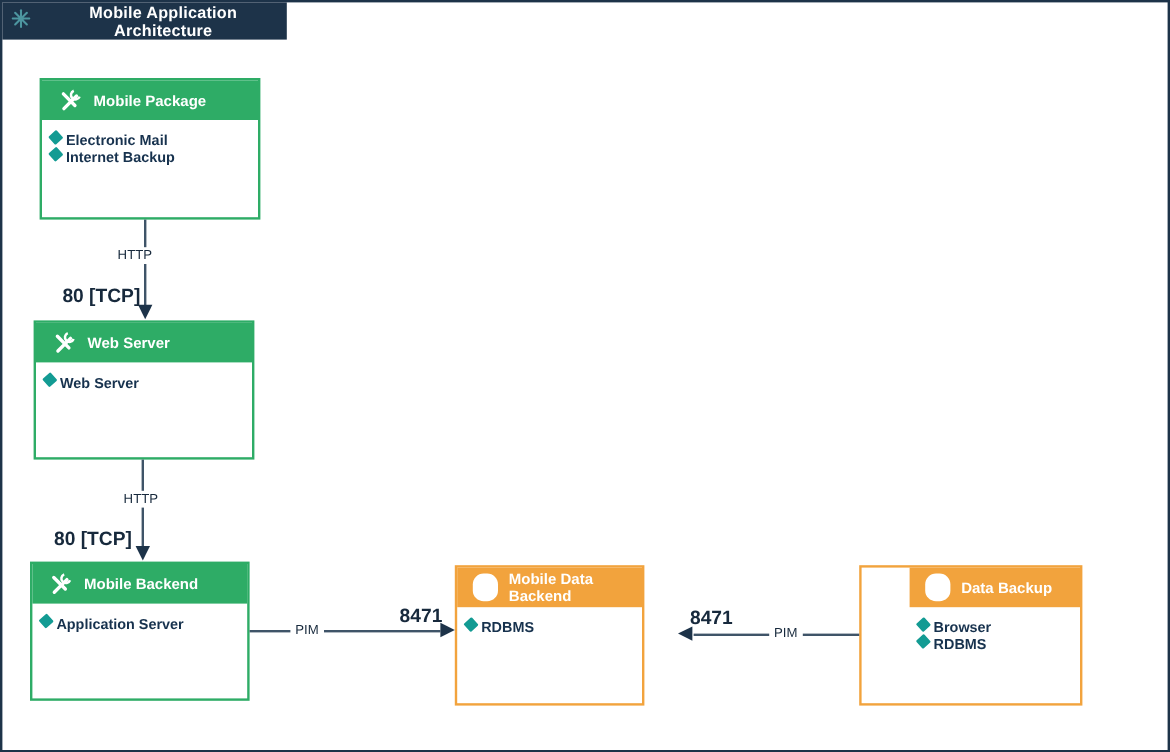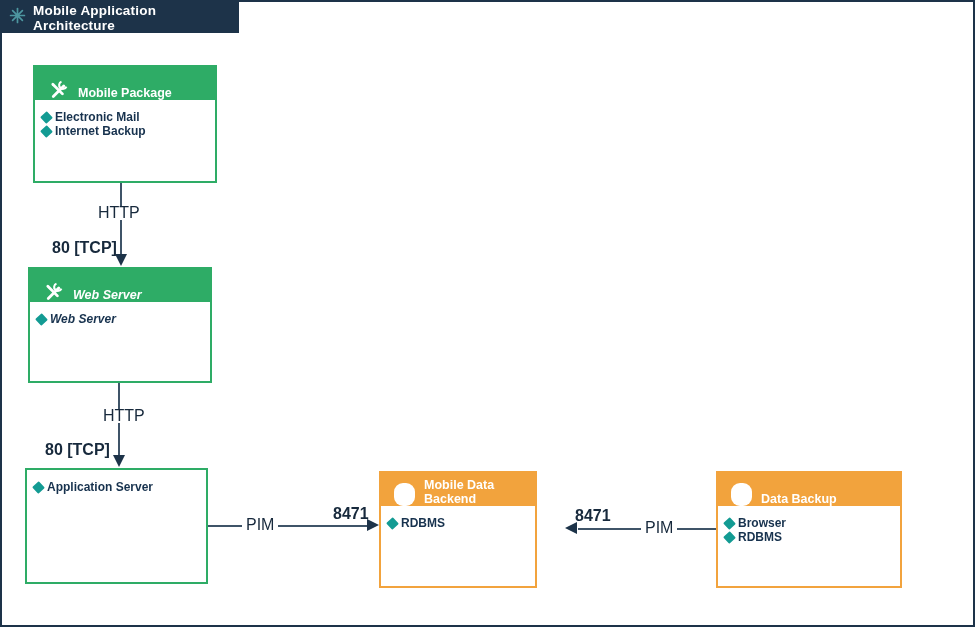--- a/index.html
+++ b/index.html
@@ -15,35 +15,35 @@
     background: #fff;
   }
   .title-tab {
     position: absolute; left: 0; top: 0;
     width: 237px; height: 31px;
     background: var(--navy, #1d3349);
     color: #fff;
     display: flex; align-items: center; gap: 7px;
     padding-left: 7px;
   }
-  .title-tab .title { font-weight: bold; font-size: 13.5px; letter-spacing: .2px; }
+  .title-tab .title { font-weight: bold; font-size: 13.5px; letter-spacing: .2px; text-align: center; }
 
   .node { position: absolute; background: #fff; }
   .node.green  { border: 2px solid var(--green, #2eac66); }
   .node.green .hd  { background: var(--green, #2eac66); }
   .node.orange { border: 2px solid var(--orange, #f2a33d); }
   .node.orange .hd { background: var(--orange, #f2a33d); }
   .hd {
-    height: 33px; display: flex; align-items: flex-end;
+    height: 33px; display: flex; align-items: center;
     padding-left: 13px; gap: 9px; color: #fff;
   }
   .hd .ttl { font-weight: bold; font-size: 12.5px; }
   .bd { padding: 10px 5px 0 7px; }
   .item {
-    display: flex; align-items: center; height: 14px;
+    display: flex; align-items: flex-start; height: 14px;
     font-size: 12px; font-weight: bold; color: #17324e;
     white-space: nowrap;
   }
   .diamond {
     width: 9px; height: 9px; flex: none;
     background: var(--teal, #139b93);
     transform: rotate(48deg);
     border-radius: 1px;
     margin-right: 4px;
   }
@@ -61,21 +61,21 @@
     position: absolute; width: 0; height: 0;
     border-top: 6px solid transparent; border-bottom: 6px solid transparent;
     border-right: 12px solid var(--navy, #1d3349);
   }
   .ah-right {
     position: absolute; width: 0; height: 0;
     border-top: 6px solid transparent; border-bottom: 6px solid transparent;
     border-left: 12px solid var(--navy, #1d3349);
   }
   .clabel {
-    position: absolute; font-size: 16px; color: #17293c;
+    position: absolute; font-size: 11px; color: #17293c;
     background: #fff; padding: 0 4px; line-height: 14px;
   }
   .cport {
     position: absolute; font-size: 16px; font-weight: bold;
     color: #17293c; line-height: 14px; white-space: nowrap;
   }
 </style>
 </head>
 <body>
 
@@ -112,40 +112,50 @@
         <span class="diamond"></span>
         <span>Electronic Mail</span>
       </div>
       <div class="item">
         <span class="diamond"></span>
         <span>Internet Backup</span>
       </div>
     </div>
   </div>
 
-  <div class="node green" style="left:26px; top:265px; width:184px; height:116px;font-style:italic;">
+  <div class="node green" style="left:26px; top:265px; width:184px; height:116px;">
     <div class="hd">
       <span class="tools-icon">
         <svg viewBox="0 0 24 24" width="21" height="21">
           <path d="M6 20 L18 8" stroke="#fff" stroke-width="3.2" stroke-linecap="round" fill="none"></path>
           <path d="M5.5 6 L16.5 17" stroke="#fff" stroke-width="3.2" stroke-linecap="round" fill="none"></path>
           <path d="M21 8.6 A4.3 4.3 0 1 1 15.4 3" fill="none" stroke="#fff" stroke-width="2.4"></path>
         </svg>
       </span>
       <span class="ttl">Web Server</span>
     </div>
     <div class="bd">
       <div class="item">
         <span class="diamond"></span>
         <span>Web Server</span>
       </div>
     </div>
   </div>
 
   <div class="node green" style="left:23px; top:466px; width:183px; height:116px;">
+    <div class="hd">
+      <span class="tools-icon">
+        <svg viewBox="0 0 24 24" width="21" height="21">
+          <path d="M6 20 L18 8" stroke="#fff" stroke-width="3.2" stroke-linecap="round" fill="none"></path>
+          <path d="M5.5 6 L16.5 17" stroke="#fff" stroke-width="3.2" stroke-linecap="round" fill="none"></path>
+          <path d="M21 8.6 A4.3 4.3 0 1 1 15.4 3" fill="none" stroke="#fff" stroke-width="2.4"></path>
+        </svg>
+      </span>
+      <span class="ttl">Mobile Backend</span>
+    </div>
     <div class="bd">
       <div class="item">
         <span class="diamond"></span>
         <span>Application Server</span>
       </div>
     </div>
   </div>
 
   <div class="node orange" style="left:377px; top:469px; width:158px; height:117px;">
     <div class="hd">
@@ -153,21 +163,21 @@
       <span class="ttl">Mobile Data Backend</span>
     </div>
     <div class="bd">
       <div class="item">
         <span class="diamond"></span>
         <span>RDBMS</span>
       </div>
     </div>
   </div>
 
-  <div class="node orange" style="left:714px; top:469px; width:186px; height:117px;">
+  <div class="node orange" style="left:714px; top:469px; width:186px; height:117px;padding-left:40px;">
     <div class="hd">
       <span class="db-icon"></span>
       <span class="ttl">Data Backup</span>
     </div>
     <div class="bd">
       <div class="item">
         <span class="diamond"></span>
         <span>Browser</span>
       </div>
       <div class="item">

